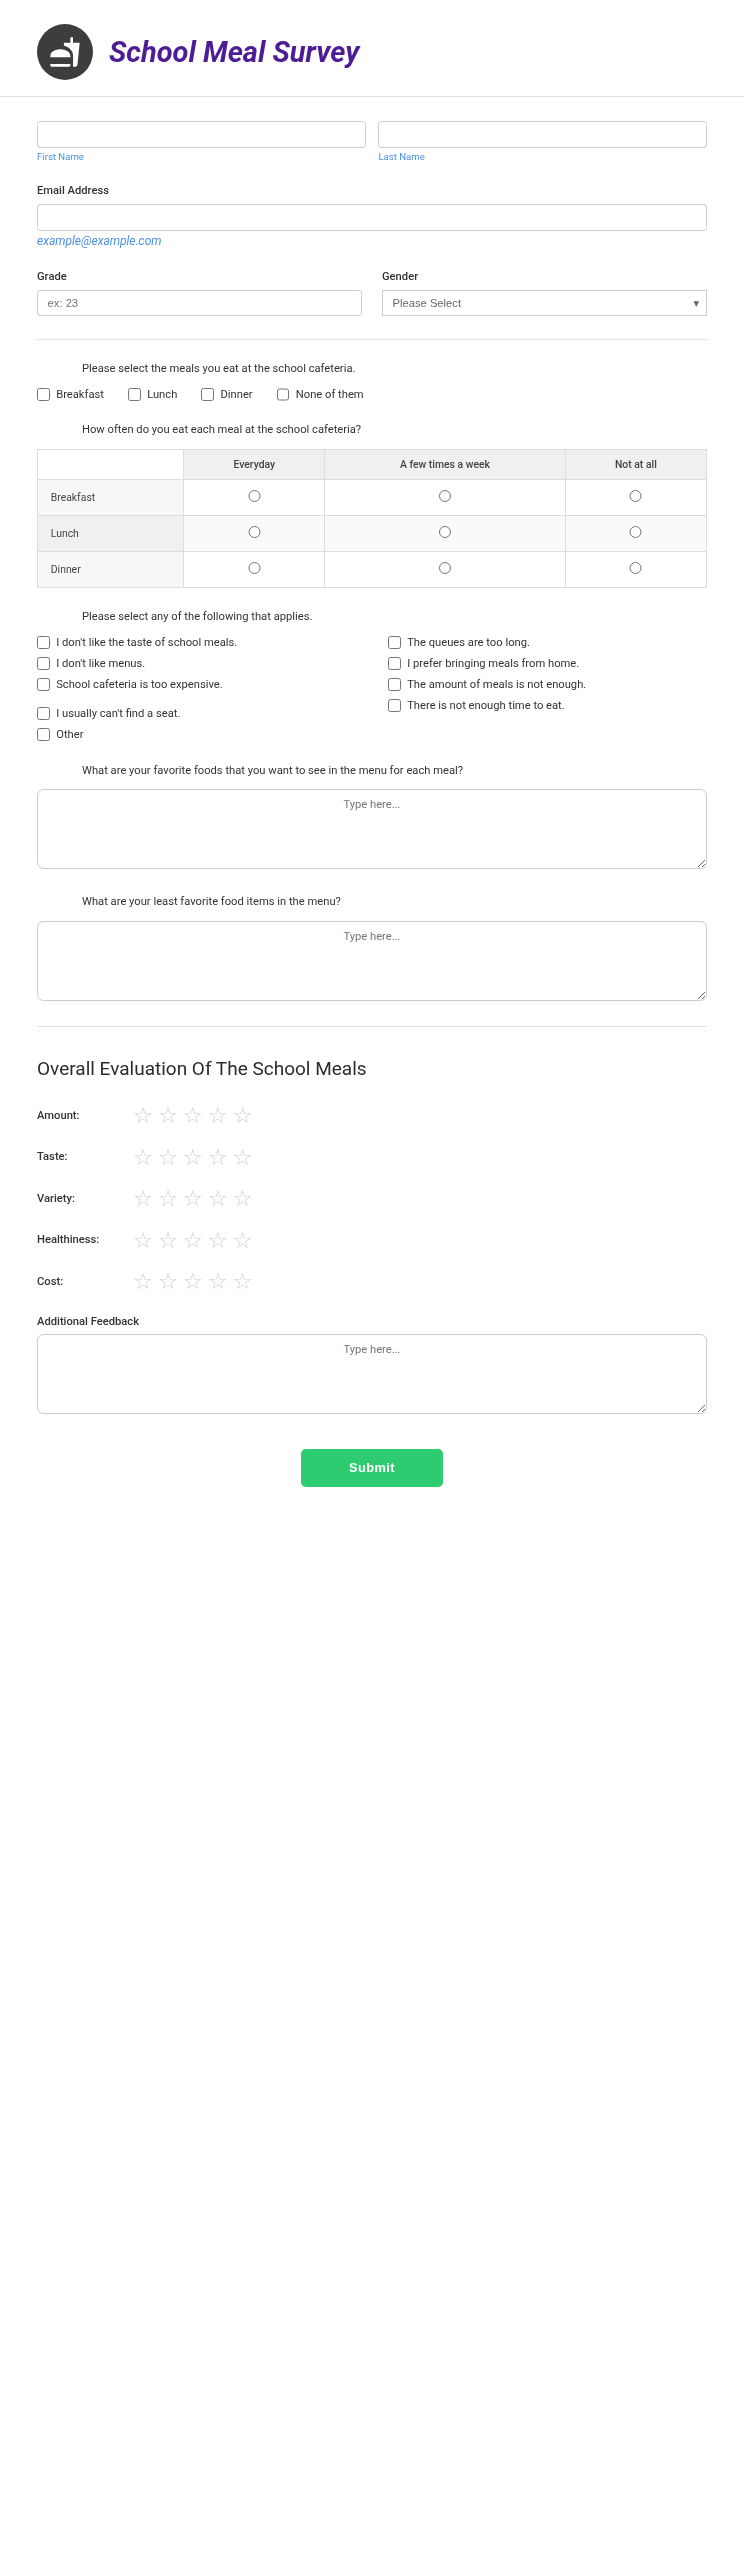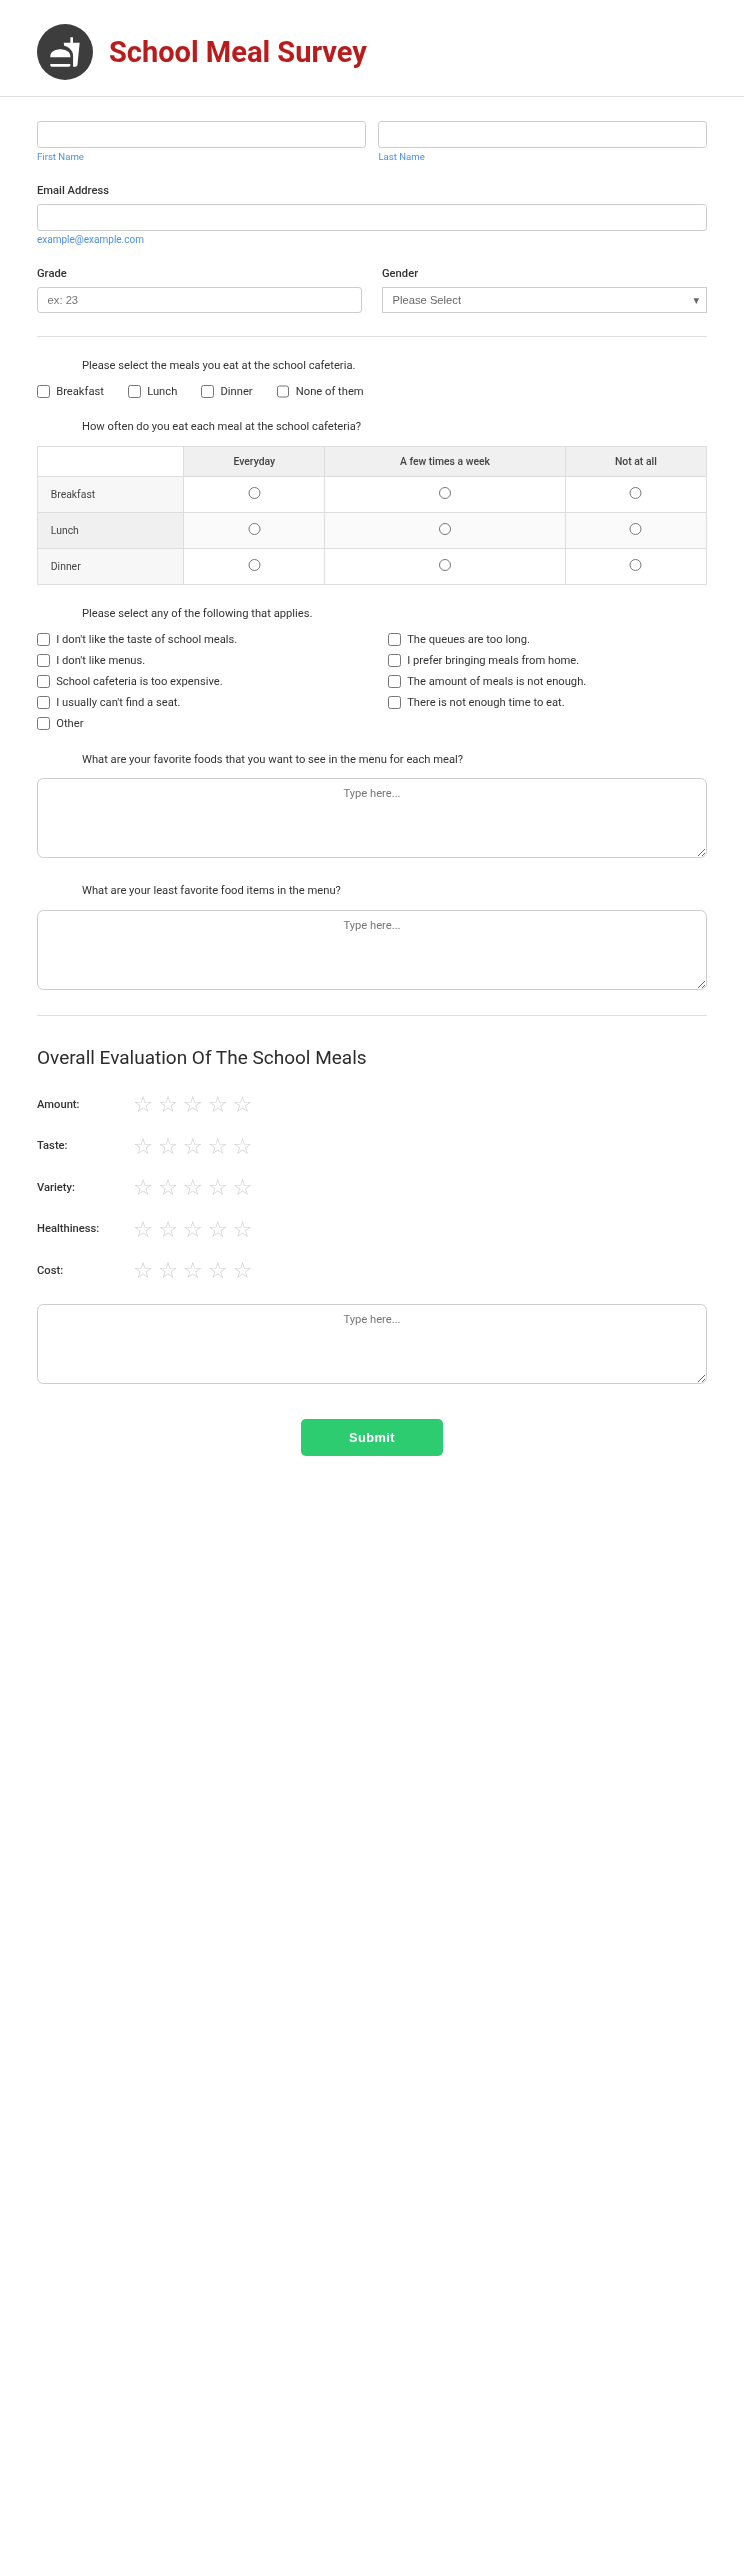--- a/index.html
+++ b/index.html
@@ -34,21 +34,22 @@
       flex-shrink: 0;
     }
     .header-icon svg {
       width: 32px;
       height: 32px;
       fill: white;
     }
     .header-title {
       font-size: 29px;
       font-weight: 700;
-      color: #b91c1c;
+      color: #4c1d95;
+      font-style: italic;
     }
     .form-section {
       padding: 24px 37px;
     }
     .form-group {
       margin-bottom: 22.4px;
     }
     .form-label {
       display: block;
       font-size: 11.2px;
@@ -59,23 +60,24 @@
     .form-input {
       width: 100%;
       padding: 6.4px 9.6px;
       border: 0.8px solid #ccc;
       border-radius: 3.2px;
       font-size: 11.2px;
       color: #333;
       outline: none;
     }
     .input-hint {
-      font-size: 10px;
+      font-size: 12px;
       color: #4a90e2;
       margin-top: 3.2px;
+      font-style: italic;
     }
     .name-row {
       display: flex;
       gap: 12.8px;
     }
     .name-col {
       flex: 1;
     }
     .name-col-label {
       font-size: 9.6px;
@@ -376,21 +378,21 @@
       <div class="applies-grid">
         <div>
           <label class="checkbox-item" style="margin-bottom:8px">
             <input type="checkbox" style="">
             <span class="checkbox-label">I don't like the taste of school meals.</span>
           </label>
           <label class="checkbox-item" style="margin-bottom:8px">
             <input type="checkbox" style="">
             <span class="checkbox-label">I don't like menus.</span>
           </label>
-          <label class="checkbox-item" style="margin-bottom:8px">
+          <label class="checkbox-item" style="margin-bottom:16px">
             <input type="checkbox" style="">
             <span class="checkbox-label">School cafeteria is too expensive.</span>
           </label>
           <label class="checkbox-item" style="margin-bottom:8px">
             <input type="checkbox" style="">
             <span class="checkbox-label">I usually can't find a seat.</span>
           </label>
           <label class="checkbox-item">
             <input type="checkbox" style="">
             <span class="checkbox-label">Other</span>
@@ -482,20 +484,21 @@
           <span class="star">☆</span>
           <span class="star">☆</span>
           <span class="star">☆</span>
           <span class="star">☆</span>
           <span class="star">☆</span>
         </div>
       </div>
     </div>
 
     <div class="form-group">
+      <label class="form-label">Additional Feedback</label>
       <textarea class="textarea-input" placeholder="Type here..." style=""></textarea>
     </div>
 
     <div class="submit-area">
       <button class="submit-btn">Submit</button>
     </div>
 
   </div>
 </div>
 

